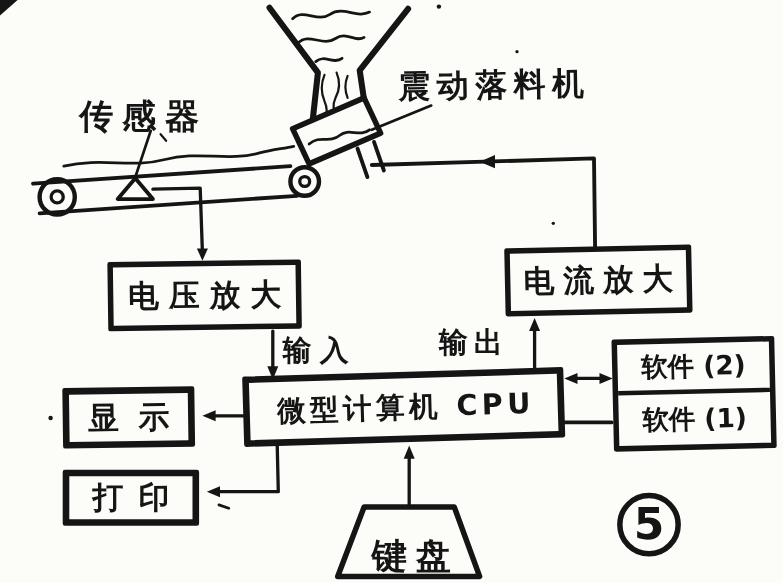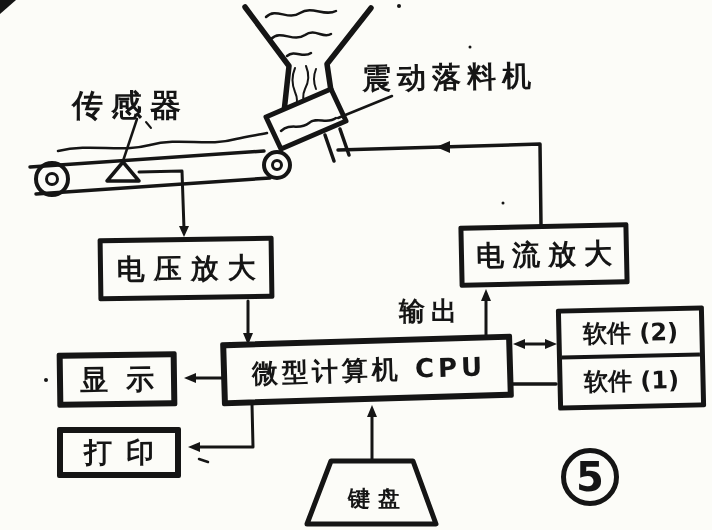--- a/index.html
+++ b/index.html
@@ -123,32 +123,35 @@
 
   <div class="box" style="left:557px; top:307px; width:148px; height:102px; flex-direction:column; padding:0; transform:rotate(-1.3deg);">
     <div class="swcell" style="height:50%; border-bottom:4px solid #151515; font-size:24px;">
       <span>软件 (2)</span>
     </div>
     <div class="swcell" style="height:50%; font-size:24px;">
       <span>软件 (1)</span>
     </div>
   </div>
 
-  <div class="lbl" style="left:314px; top:484px; width:120px; text-align:center; font-size:22px; letter-spacing:8px;">
+  <div class="lbl" style="left:314px; top:484px; width:120px; text-align:center; font-size:32px; letter-spacing:8px;">
     <span style="margin-right:-8px;">键盘</span>
   </div>
 
   <div class="lbl" style="left:72px; top:85px; font-size:31px; letter-spacing:8px;">
     <span>传感器</span>
   </div>
 
   <div class="lbl" style="left:362px; top:58px; font-size:29px; letter-spacing:6px; transform:rotate(-1deg);">
     <span>震动落料机</span>
   </div>
 
+  <div class="lbl" style="left:257px; top:301px; font-size:26px; letter-spacing:8px;">
+    <span>输入</span>
+  </div>
 
   <div class="lbl" style="left:399px; top:294px; font-size:26px; letter-spacing:6px;">
     <span>输出</span>
   </div>
 
   <div class="circled" style="left:561px; top:448px; width:58px; height:58px; font-size:40px;">
     <span>5</span>
   </div>
 
 </div>

